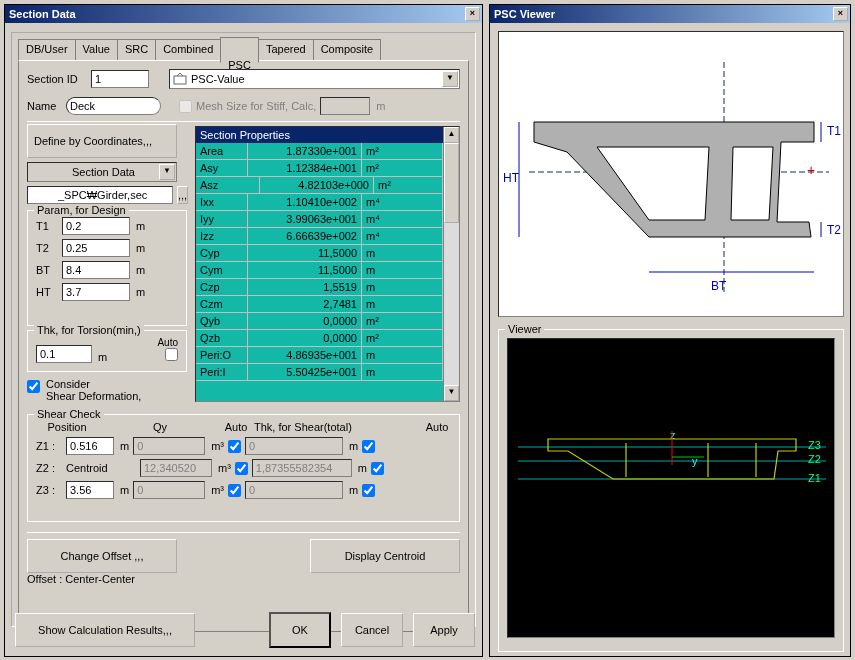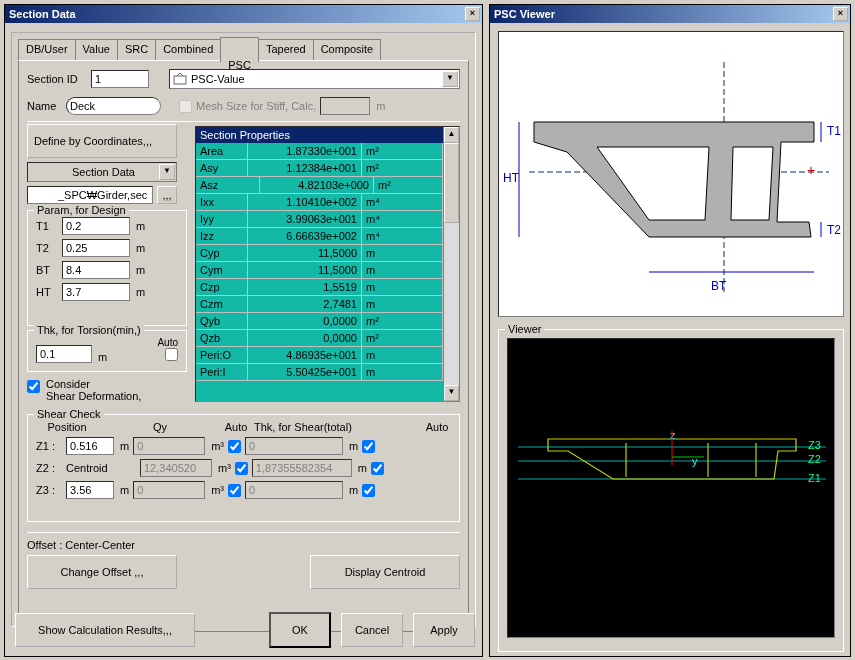--- a/index.html
+++ b/index.html
@@ -84,21 +84,21 @@
         <hr style="border:none;border-top:1px groove #fff;margin:6px 0 2px 0;">
 
         <div style="display:flex; gap:8px;">
           <div style="width:160px;">
             <button class="button" style="width:150px;text-align:left;padding-left:6px;">Define by Coordinates,,,</button>
             <div class="dropdown" style="width:150px;margin-top:4px;background:#d4d0c8;">
               <span style="flex:1;text-align:center;">Section Data</span>
               <span class="dropdown-btn">▼</span>
             </div>
             <div class="row" style="margin-top:4px;">
-              <input class="input-text" style="width: 126px; padding-left: 30px;" value="_SPC₩Girder,sec">
+              <input class="input-text" style="width: 146px; padding-left: 30px;" value="_SPC₩Girder,sec">
               <button class="small-btn">,,,</button>
             </div>
 
             <div class="fieldset" style="margin-top:6px;height:116px;">
               <span class="legend">Param, for Design</span>
               <div id="param-rows">
                   <div class="row">
                     <span class="label" style="width:22px;">T1</span>
   <input class="input-text" style="width: 68px;" value="0.2">
   <span class="unit">m</span>
@@ -263,27 +263,27 @@
   <span class="unit">m³</span>
   <input type="checkbox" class="checkbox" checked="" style="">
   <input class="input-text" style="width: 98px;" disabled="" value="0">
   <span class="unit">m</span>
   <input type="checkbox" class="checkbox" checked="" style="">
               </div>
             </div>
         </div>
 
         <hr style="border:none;border-top:1px groove #fff;margin:10px 0 6px 0;">
-        <div style="display:flex;align-items:center;gap:10px;">
-          <span class="label" style="width:180px;">Offset :  Center-Center</span>
-        </div>
         <div style="display:flex;gap:10px;margin-top:4px;">
           <button class="button" style="width:150px;">Change Offset ,,,</button>
           <div style="flex:1;"></div>
           <button class="button" style="width:150px;">Display Centroid</button>
+        </div>
+        <div style="display:flex;align-items:center;gap:10px;">
+          <span class="label" style="width:180px;">Offset :  Center-Center</span>
         </div>
       </div>
     </div>
   </div>
 
   <div style="position:absolute;left:10px;bottom:8px;display:flex;gap:10px;width:460px;align-items:center;">
     <button class="button" style="width:180px;">Show Calculation Results,,,</button>
     <div style="flex:1;"></div>
     <button class="button" style="width:62px;border:2px outset #000;">OK</button>
     <button class="button" style="width:62px;">Cancel</button>

